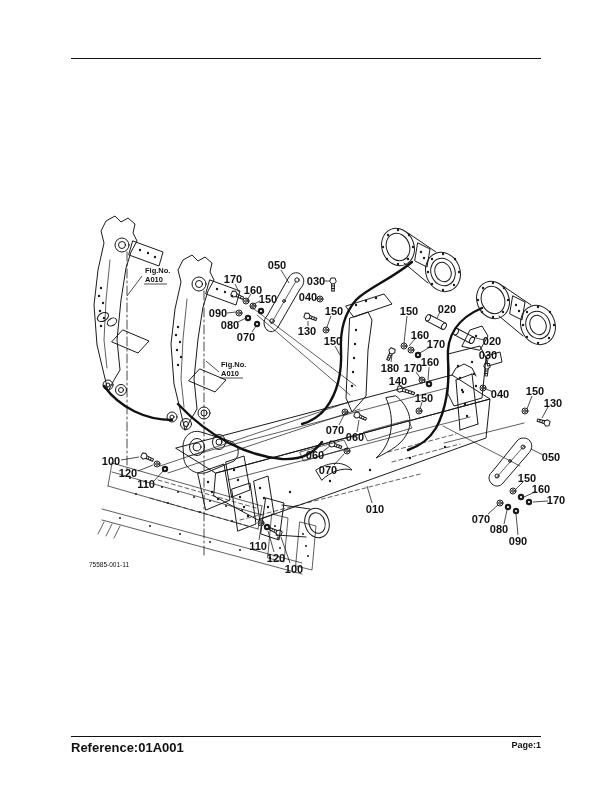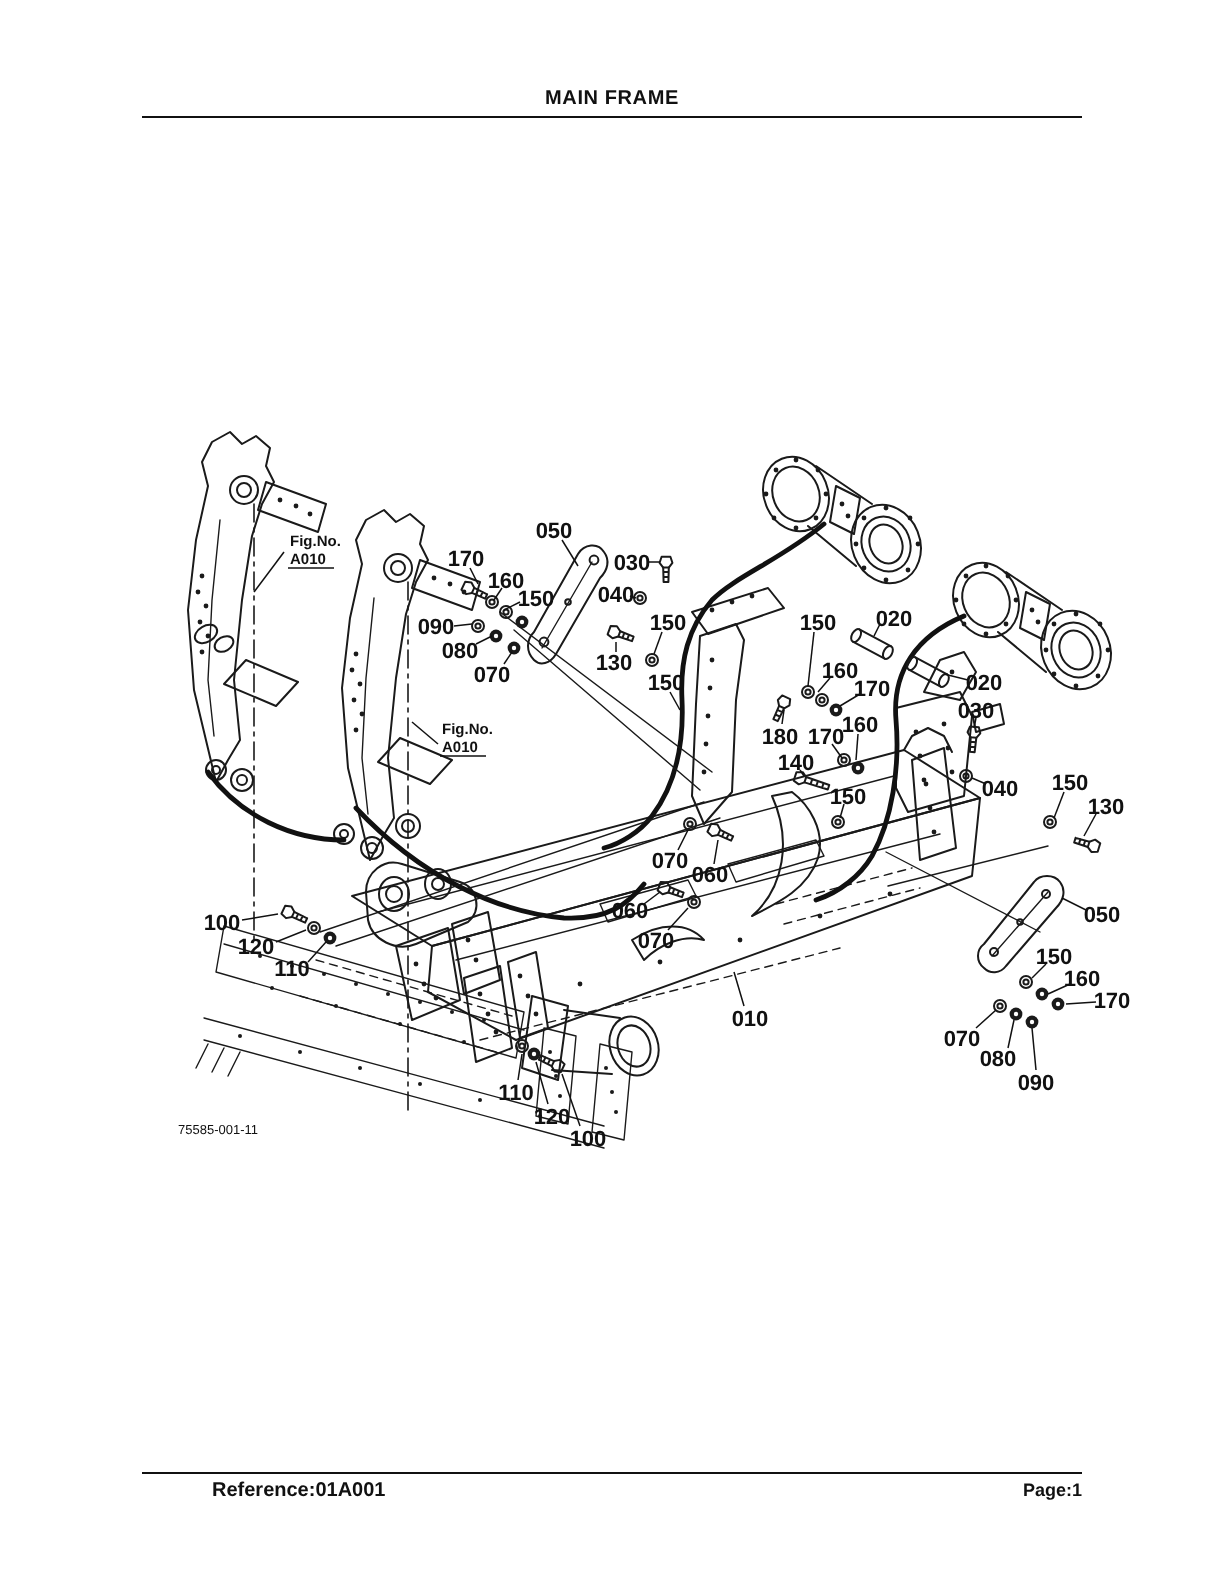--- a/index.html
+++ b/index.html
@@ -2,40 +2,39 @@
 <html><head>
 <meta charset="utf-8">
 <style>
   html,body{margin:0;padding:0;background:#fff;}
   .page{position:relative;width:612px;height:792px;background:#ffffff;
         font-family:"Liberation Sans",sans-serif;color:#111;overflow:hidden;}
   .header-title{position:absolute;top:44px;left:0;right:0;text-align:center;
         font-weight:bold;font-size:10px;letter-spacing:.3px;}
   .header-rule{position:absolute;top:58px;left:71px;width:470px;border-top:1.7px solid #111;}
   .footer-rule{position:absolute;top:736px;left:71px;width:470px;border-top:1.7px solid #111;}
-  .footer-ref{position:absolute;top:740px;left:71px;font-size:10px;font-weight:bold;margin-left:35px;}
+  .footer-ref{position:absolute;top:740px;left:71px;font-size:13px;font-weight:bold;}
   .footer-page{position:absolute;top:740px;right:71px;font-size:9px;font-weight:bold;text-align:center;}
   svg.diagram{position:absolute;left:0;top:0;}
   svg .art{stroke:#1a1a1a;stroke-width:1;fill:none;stroke-linejoin:round;stroke-linecap:round;}
   svg .thin{stroke-width:.7;}
   svg .hose{stroke:#111;stroke-width:2.4;fill:none;stroke-linecap:round;}
   svg .dashdot{stroke-dasharray:9 3 2 3;stroke-width:.8;}
   svg .dashed{stroke-dasharray:4 3;stroke-width:.7;}
   svg .dot{fill:#1a1a1a;stroke:none;}
   svg .callout{font:bold 11px "Liberation Sans",sans-serif;fill:#111;text-anchor:middle;}
   svg .figref{font:bold 7.5px "Liberation Sans",sans-serif;fill:#111;}
   svg .dwgno{font:6.5px "Liberation Sans",sans-serif;fill:#111;}
   svg .leader{stroke:#111;stroke-width:.75;fill:none;}
 </style>
 </head>
 <body>
 
 <div class="page">
 
-  <div class="header-title">MAIN FRAME</div>
   <div class="header-rule"></div>
 
   <svg class="diagram" width="612" height="792" viewBox="0 0 612 792">
     <defs>
       <g id="washer">
           <circle r="3"></circle>
           <circle r="1.3"></circle>
         </g>
       <g id="nut">
           <circle r="3.2" fill="#1a1a1a" stroke="none"></circle>

